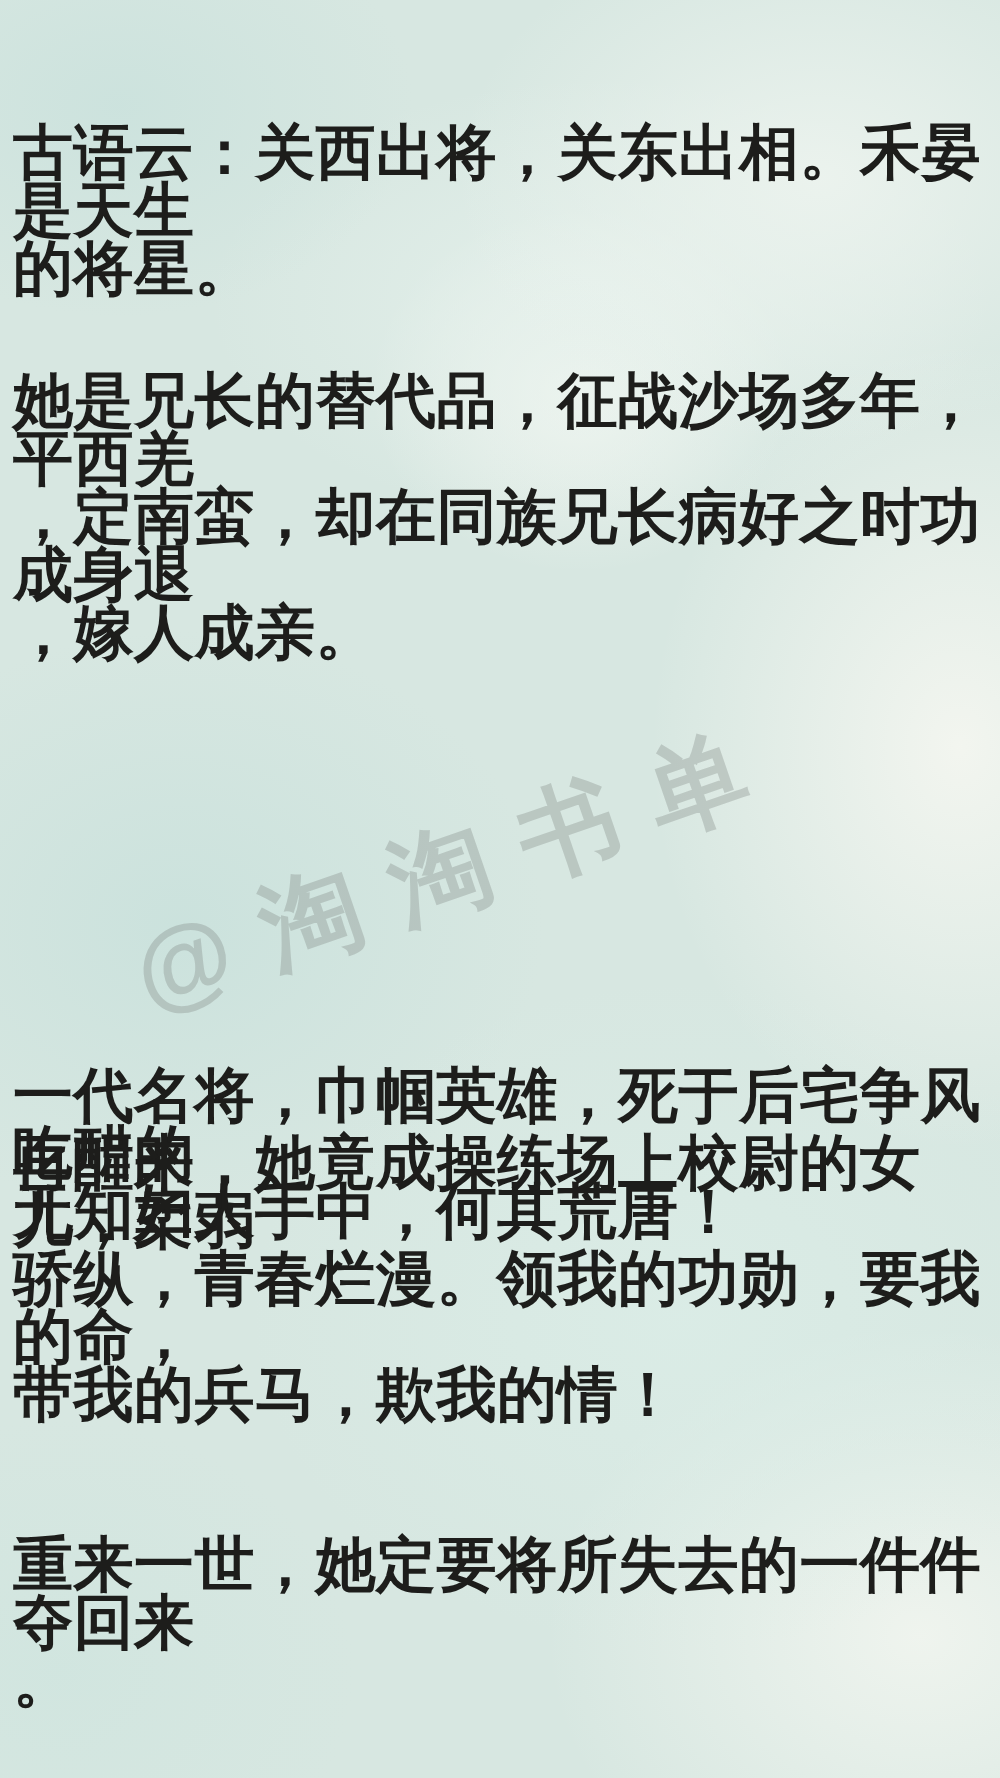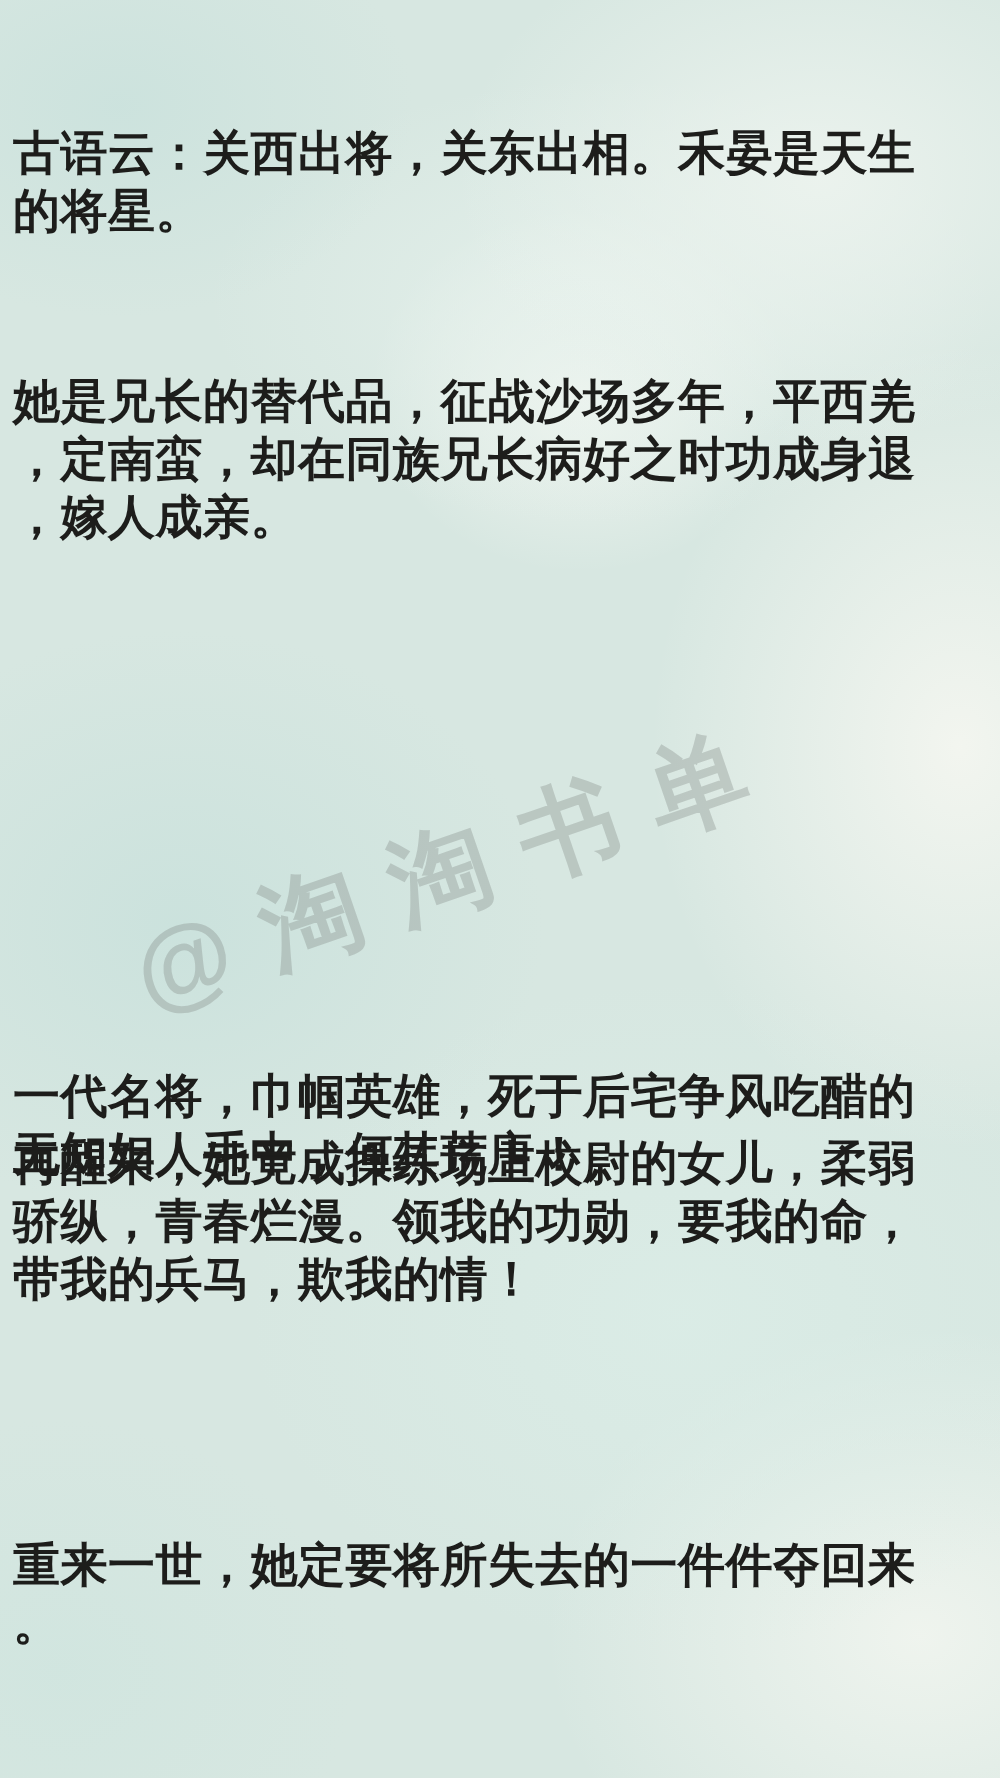--- a/index.html
+++ b/index.html
@@ -19,21 +19,21 @@
       radial-gradient(ellipse 520px 420px at 18% 52%, rgba(201,225,220,0.85), rgba(201,225,220,0) 70%),
       radial-gradient(ellipse 620px 480px at 68% 74%, rgba(219,237,231,0.80), rgba(219,237,231,0) 70%),
       radial-gradient(ellipse 520px 430px at 92% 92%, rgba(241,245,239,0.92), rgba(241,245,239,0) 72%),
       radial-gradient(ellipse 420px 360px at 6% 94%,  rgba(208,229,223,0.85), rgba(208,229,223,0) 70%),
       radial-gradient(ellipse 300px 260px at 58% 22%, rgba(247,249,244,0.80), rgba(247,249,244,0) 70%);
   }
   .para{
     position:absolute;
     left:13px;
     width:976px;
-    font-size:47px;
+    font-size:60px;
     font-weight:bold;
     line-height:58px;
     letter-spacing:0.5px;
     color:var(--text,#1d1d1b);
     white-space:pre-line;
     z-index:2;
   }
   .p1{top:124px}
   .p2{top:372px}
   .p3{top:589px}

